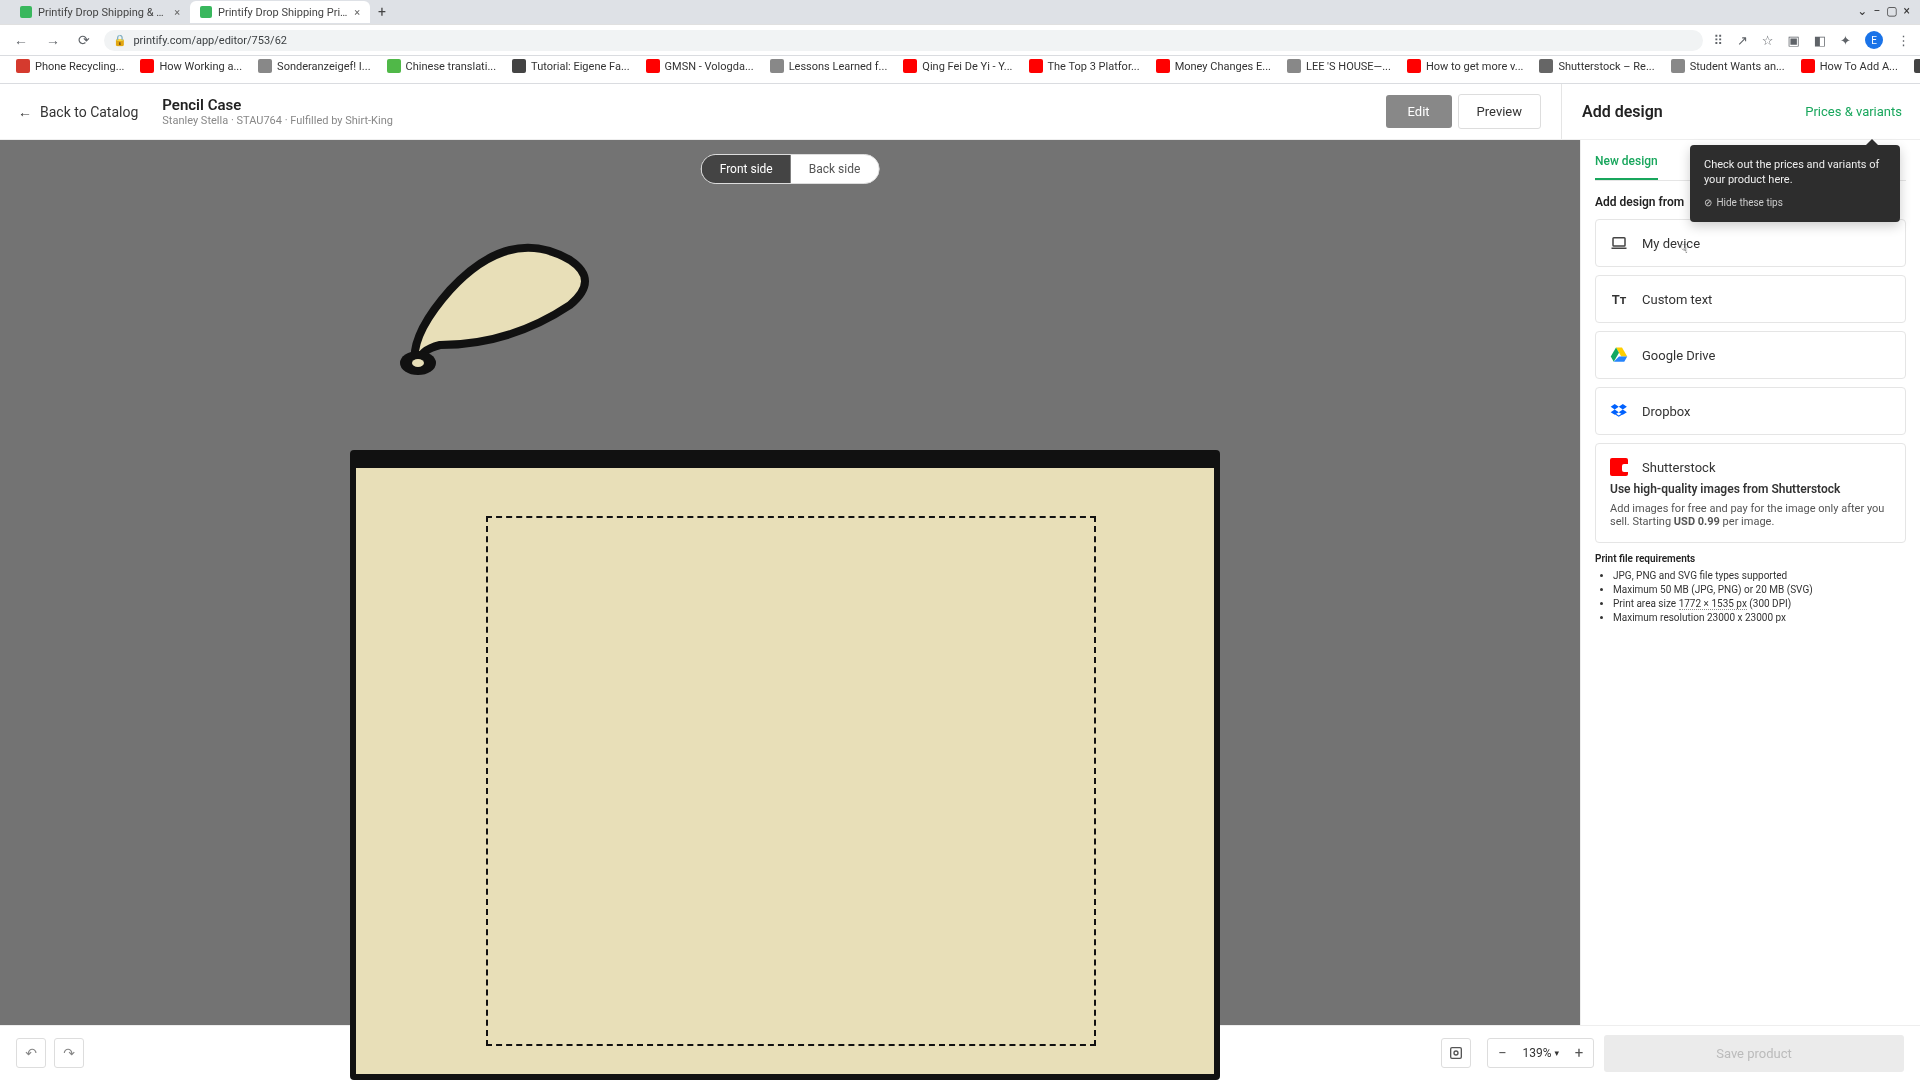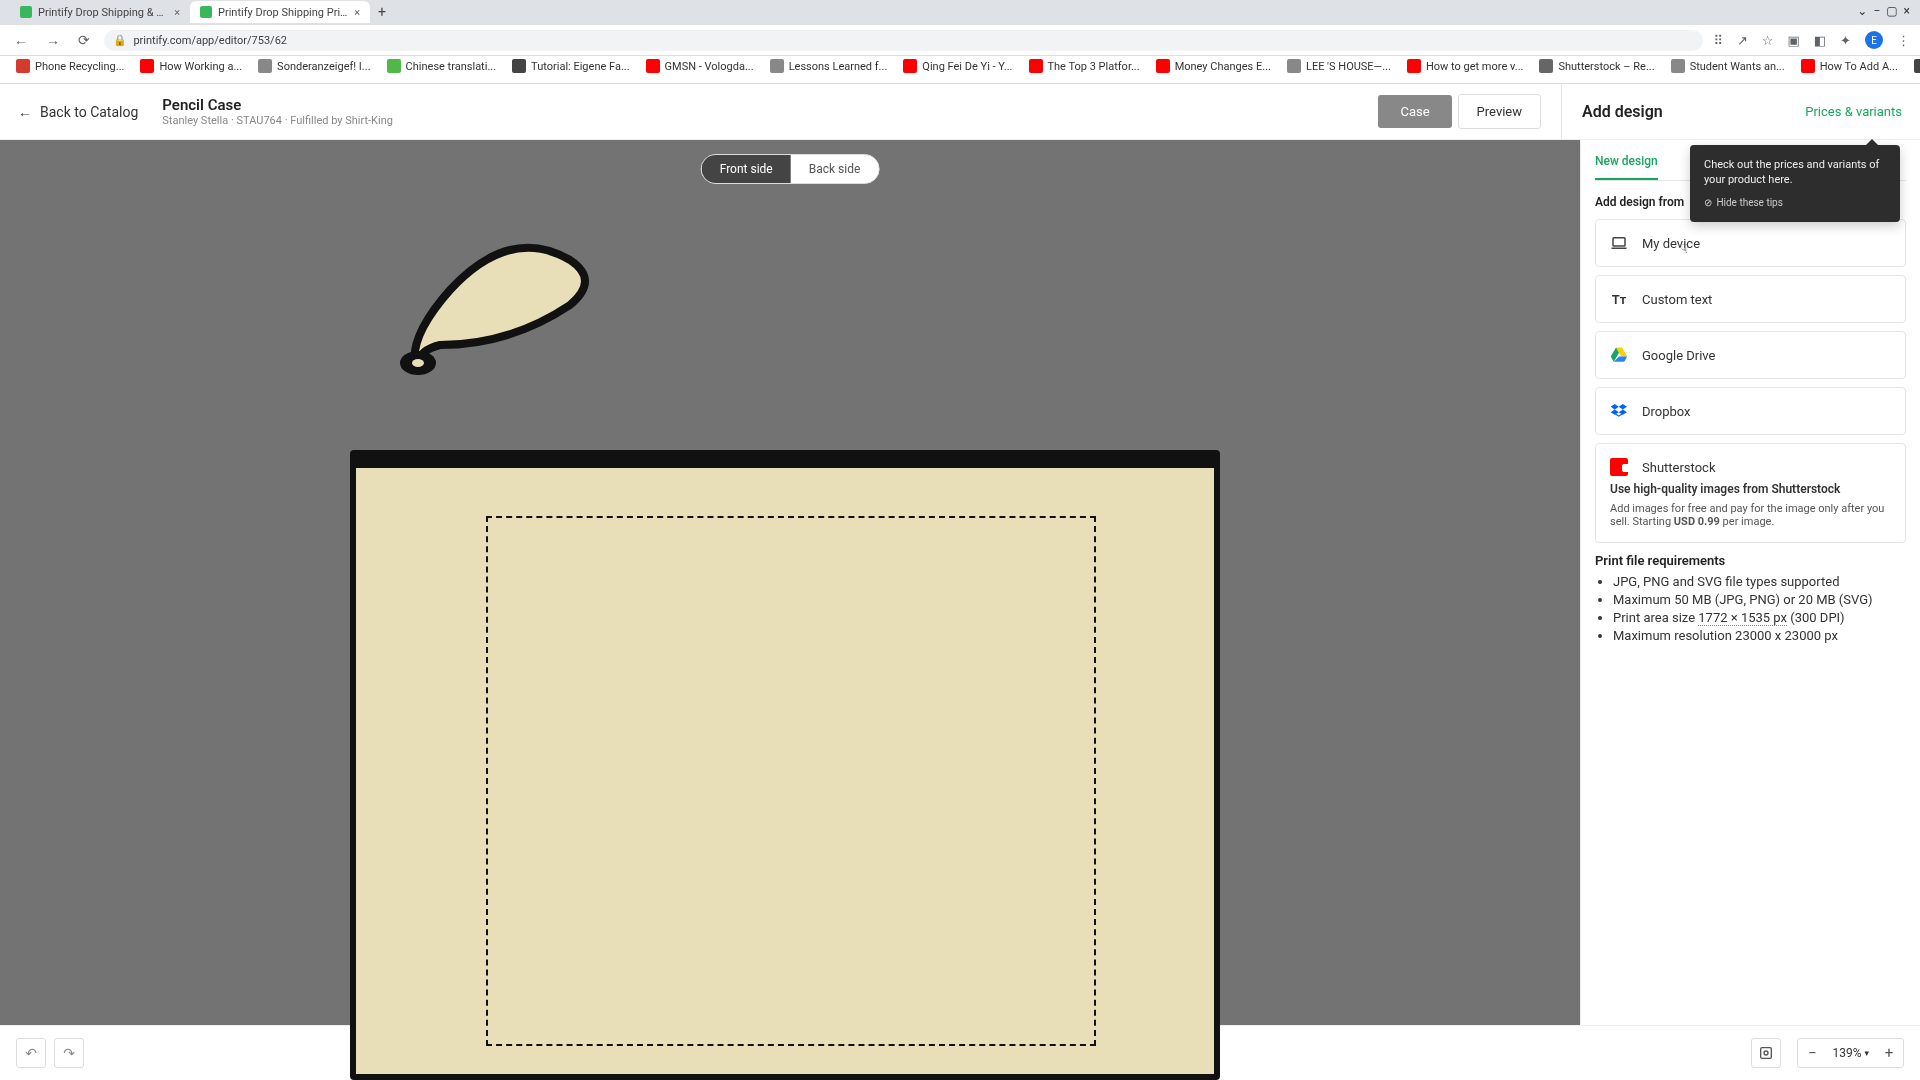--- a/index.html
+++ b/index.html
@@ -66,21 +66,21 @@
     .tabrow-item.active { color:#18a65c; border-bottom:2px solid #18a65c; font-weight:500; }
     .add-from { font-size:12px; font-weight:600; color:#222; margin: 14px 0 10px 0; }
 
     .src-option { display:flex; align-items:center; gap:14px; border:1px solid #e5e5e5; border-radius:4px; padding:14px 14px; margin-bottom:8px; cursor:pointer; font-size:13px; color:#333; }
     .src-icon { width:18px; height:18px; display:flex; align-items:center; justify-content:center; }
     .shutterstock-card { border:1px solid #e5e5e5; border-radius:4px; padding:14px; font-size:12px; color:#333; display:flex; flex-direction:column; gap:6px; margin-bottom:10px; }
     .shutter-head { display:flex; align-items:center; gap:14px; font-size:13px; }
     .shutter-badge { width:18px; height:18px; background:#ff0000; border-radius:2px; position:relative; }
     .shutter-badge::after { content:''; position:absolute; right:-2px; top:6px; width:8px; height:8px; background:#fff; border-radius:2px; }
 
-    .reqs { font-size:13px; color:#222; margin-top:4px; }
+    .reqs { font-size:10px; color:#222; margin-top:4px; }
     .reqs-title { font-weight:600; margin-bottom:6px; }
     .reqs ul { list-style: disc; padding-left: 18px; color:#333; }
     .reqs li { margin-bottom:3px; }
     .dotted { border-bottom:1px dotted #888; }
 
     
     .tooltip-bubble { position:absolute; top:-5px; right:6px; width:210px; background:#2d2d2d; color:#eee; border-radius:4px; padding:12px 14px; font-size:11px; line-height:1.4; z-index:30; box-shadow:0 4px 12px rgba(0,0,0,0.2); }
     .tooltip-arrow { position:absolute; top:-6px; right:22px; width:0; height:0; border-left:6px solid transparent; border-right:6px solid transparent; border-bottom:6px solid #2d2d2d; }
     .tooltip-hide { display:flex; align-items:center; gap:4px; margin-top:8px; font-size:10px; color:#ccc; cursor:pointer; }
 
@@ -212,21 +212,21 @@
       <div class="back-catalog">
         <span>←</span>
         <span>Back to Catalog</span>
       </div>
       <div class="product-meta">
         <div class="product-title">Pencil Case</div>
         <div class="product-sub">Stanley Stella · STAU764 · Fulfilled by Shirt-King</div>
       </div>
     </div>
     <div class="topbar-right">
-      <span class="edit-btn">Case</span>
+      <span class="edit-btn">Edit</span>
       <span class="preview-btn">Preview</span>
       <div class="divider-v"></div>
       <div style="display:flex; align-items:center; width:320px; justify-content:space-between;">
         <span class="add-design-title">Add design</span>
         <span class="prices-link">Prices &amp; variants</span>
       </div>
     </div>
   </div>
 
   <div class="app-body">
@@ -345,16 +345,17 @@
           </svg>
       </div>
       <div class="bb-zoom">
         <div class="bb-zoom-btn">−</div>
         <div class="bb-zoom-val">
           <span>139%</span>
           <span style="font-size:9px;">▾</span>
         </div>
         <div class="bb-zoom-btn">+</div>
       </div>
+      <div class="save-product">Save product</div>
     </div>
   </div>
 
 </div>
 
 </body></html>

